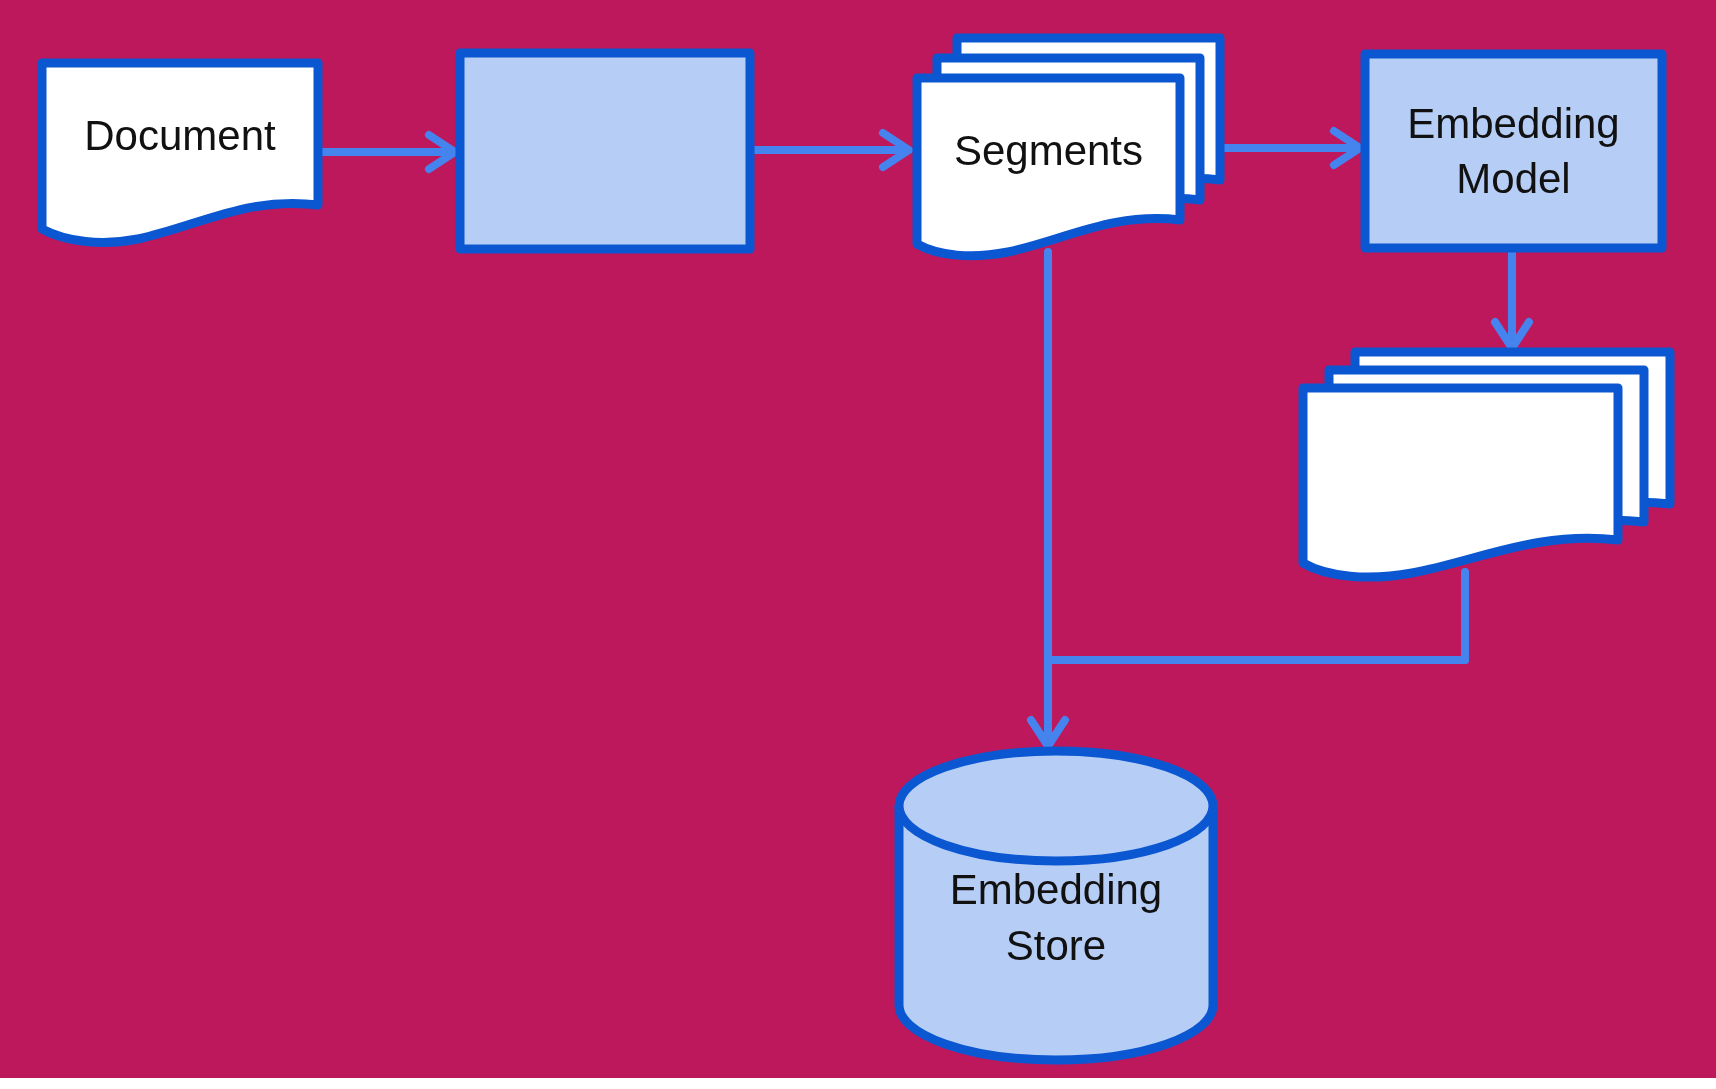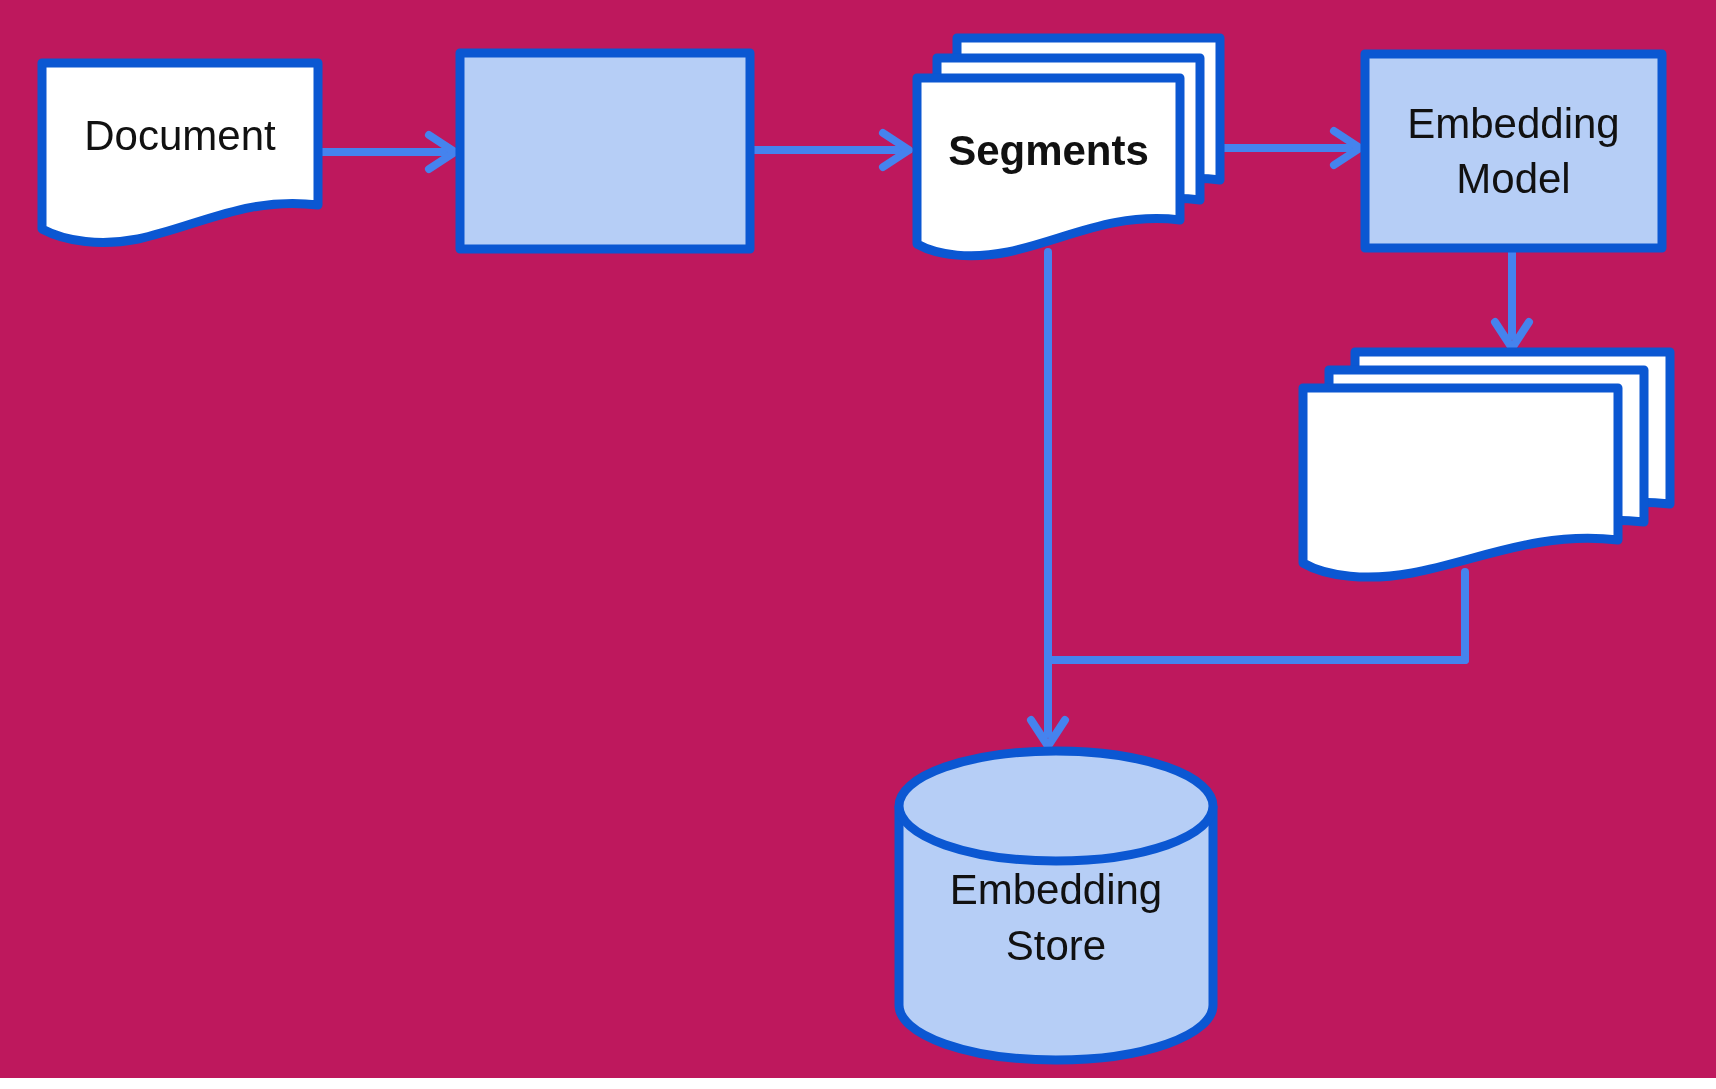--- a/index.html
+++ b/index.html
@@ -29,21 +29,21 @@
     justify-content: center;
     text-align: center;
     font-size: 42px;
     line-height: 1.32;
     color: #111111;
     white-space: pre-line;
     pointer-events: none;
   }
   .lbl-document        { left: 42px;   top: 63px;  width: 276px; height: 145px; }
   .lbl-text-splitter   { left: 460px;  top: 53px;  width: 290px; height: 196px; }
-  .lbl-segments        { left: 917px;  top: 78px;  width: 263px; height: 145px; font-weight: bold; }
+  .lbl-segments        { left: 917px;  top: 78px;  width: 263px; height: 145px; }
   .lbl-embedding-model { left: 1365px; top: 54px;  width: 297px; height: 194px; }
   .lbl-embeddings      { left: 1303px; top: 388px; width: 315px; height: 155px; }
   .lbl-embedding-store { left: 899px;  top: 845px; width: 314px; height: 145px; }
 
   .shape-stroke { stroke: #0b57d2; stroke-width: 9; stroke-linejoin: round; }
   .fill-blue    { fill: #b6cef6; }
   .fill-white   { fill: #ffffff; }
   .connector    { stroke: #4583ee; stroke-width: 8; fill: none; stroke-linecap: round; stroke-linejoin: round; }
 </style>
 </head>

